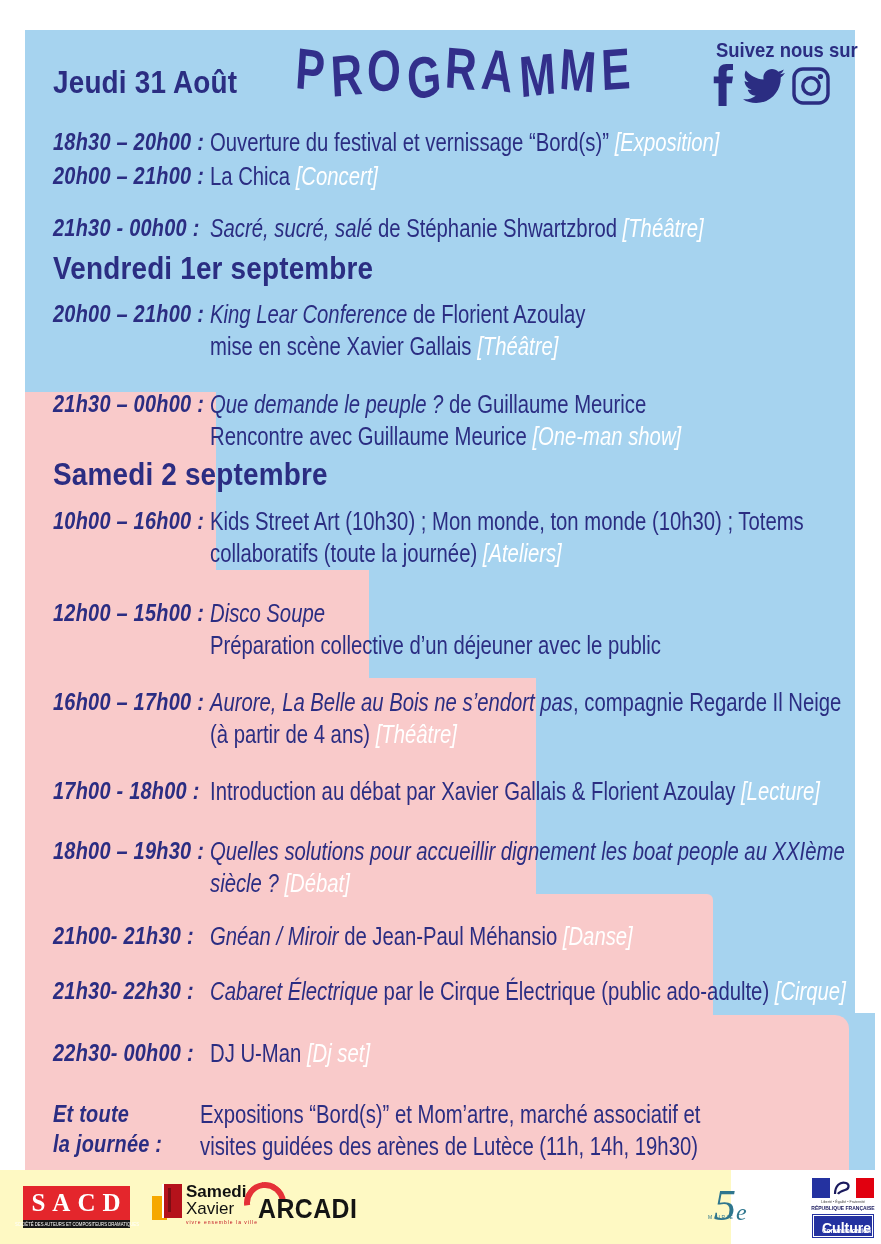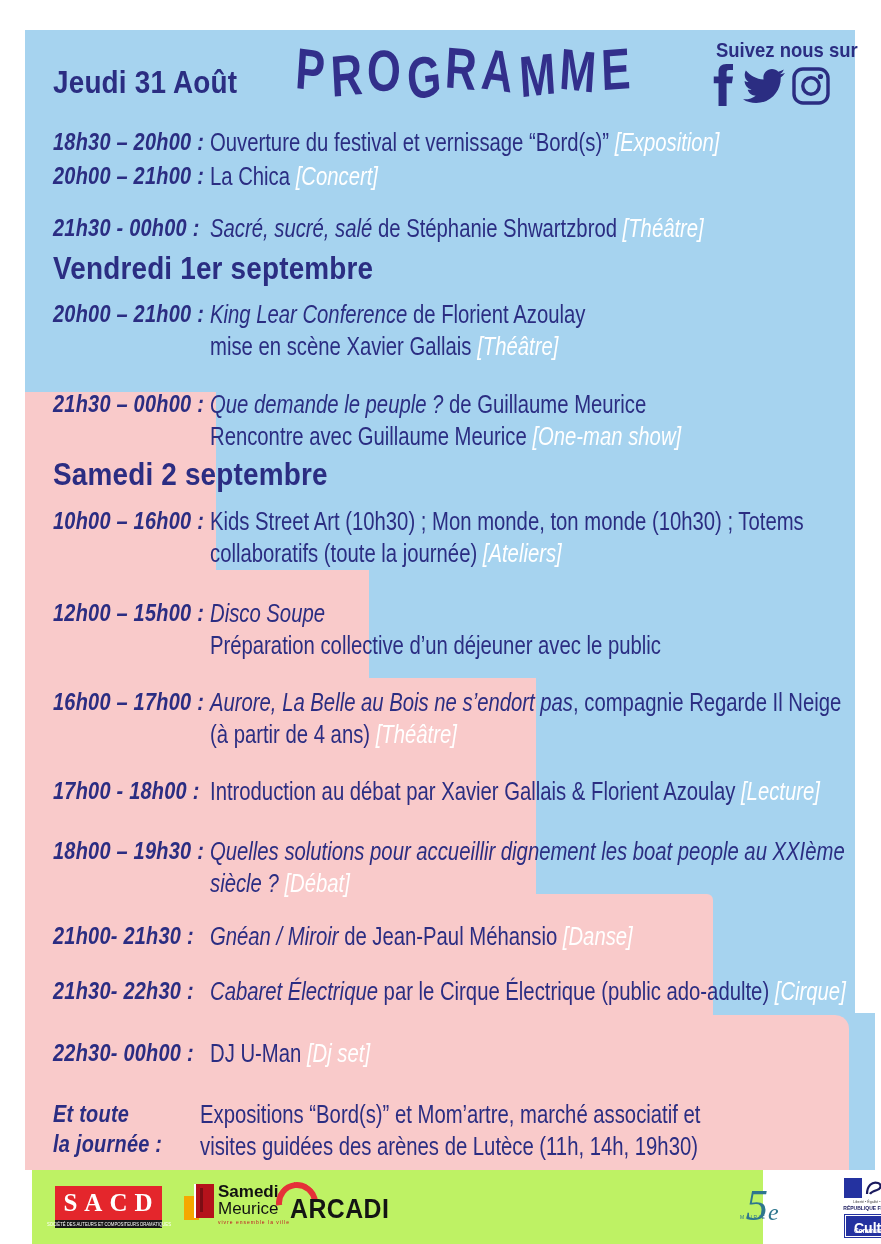--- a/index.html
+++ b/index.html
@@ -23,21 +23,21 @@
   .tag{color:#ffffff;font-style:italic;}
   
   #title{position:absolute;left:296px;top:34px;white-space:nowrap;transform-origin:0 0;transform:scaleX(.75);
          font-weight:700;font-size:58px;color:#322f8b;letter-spacing:7px;}
   #title span{display:inline-block;}
   
   #follow-label{position:absolute;left:716px;top:38px;font-weight:700;font-size:21px;color:#2b2d82;
                 transform:scaleX(.88);transform-origin:0 0;white-space:nowrap;}
   .social{position:absolute;top:64px;}
   
-  #logos{position:absolute;left:0;top:1170px;width:731px;height:74px;background:#bef264;margin-left:32px;}
+  #logos{position:absolute;left:0;top:1170px;width:731px;height:74px;background:#fef9c3;}
   .logo{position:absolute;}
   
   #sacd-box{left:23px;top:16px;width:107px;height:34px;background:#e4262c;display:flex;align-items:center;justify-content:center;}
   #sacd-box span{color:#fff;font-family:"Liberation Serif",serif;font-weight:700;font-size:25px;letter-spacing:7px;padding-left:6px;}
   #sacd-strip{left:23px;top:50px;width:107px;height:8px;background:#181818;display:flex;align-items:center;justify-content:center;}
   #sacd-strip span{color:#fff;font-size:5px;white-space:nowrap;transform:scaleX(.85);}
   
   #ph{left:150px;top:12px;width:95px;height:50px;}
   .ph-sq1{position:absolute;left:2px;top:14px;width:15px;height:24px;background:#f6a800;}
   .ph-sq2{position:absolute;left:12px;top:2px;width:18px;height:34px;background:#b5121b;border-left:2px solid #fff;}
@@ -165,21 +165,21 @@
     <div class="logo" id="sacd-strip">
         <span>SOCIÉTÉ DES AUTEURS ET COMPOSITEURS DRAMATIQUES</span>
       </div>
 
     <div class="logo" id="ph">
       <div class="ph-sq1"></div>
       <div class="ph-sq2">
           <i></i>
         </div>
       <div class="t1">Samedi</div>
-      <div class="t2">Meurice</div>
+      <div class="t2">Xavier</div>
       <div class="t3">vivre ensemble la ville</div>
     </div>
 
     <div class="logo" id="arcadi">
       <div class="arc"></div>
       <div class="txt">ARCADI</div>
     </div>
 
 
 

